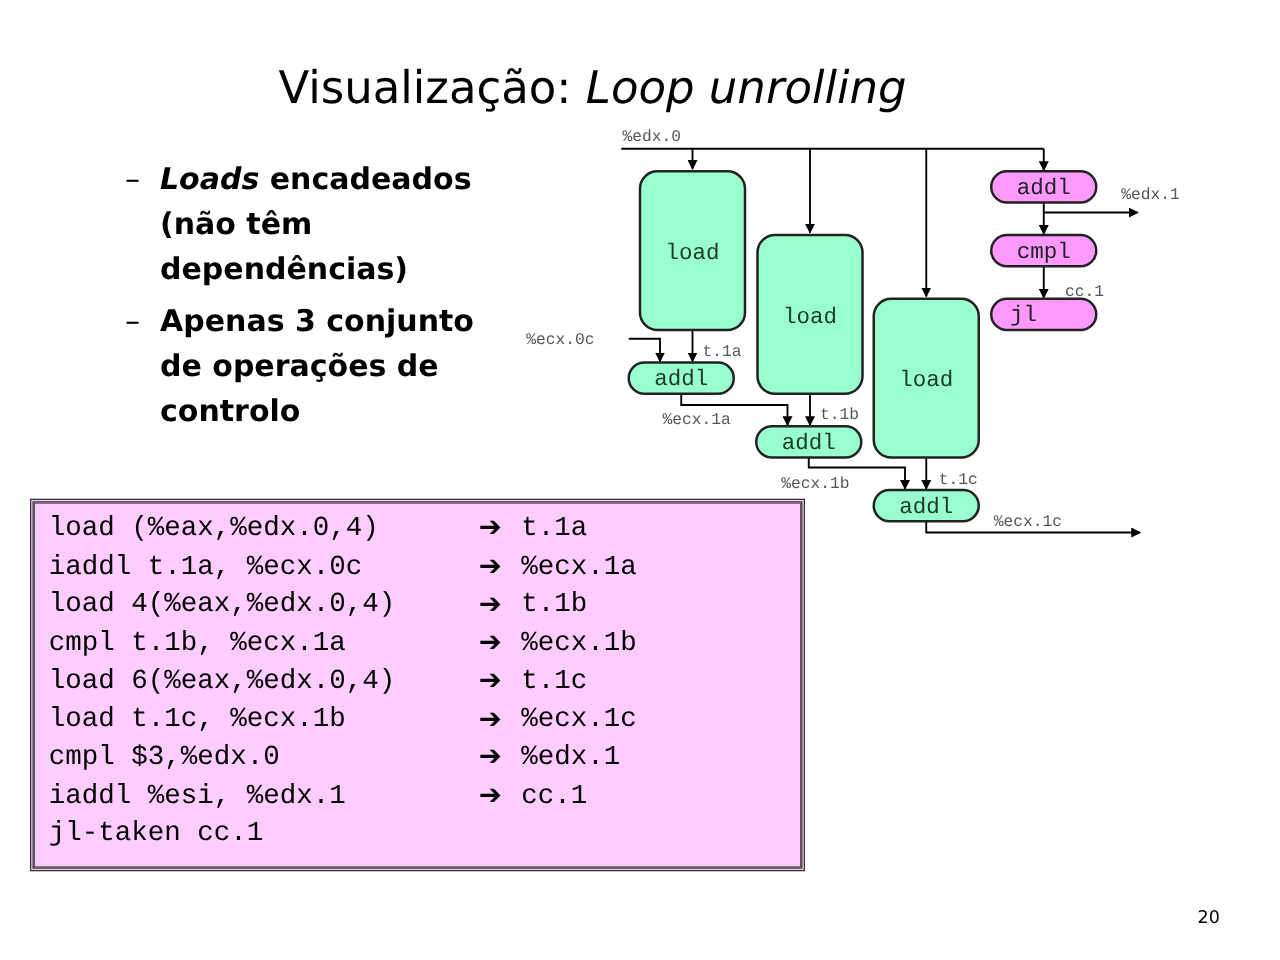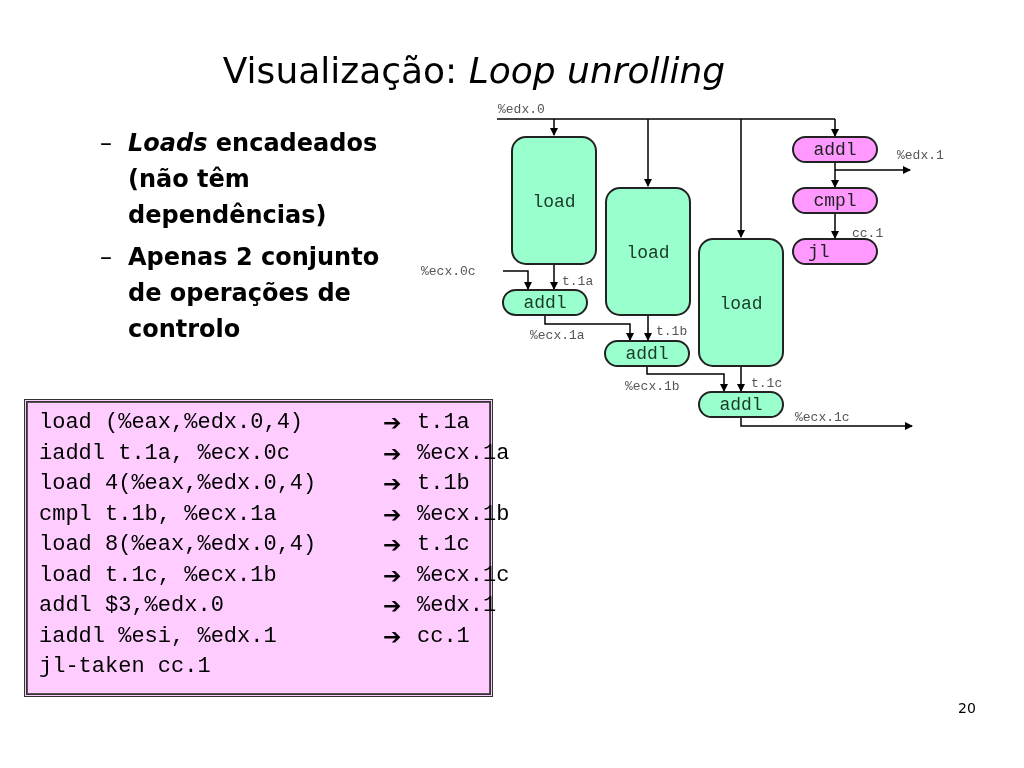--- a/index.html
+++ b/index.html
@@ -4,58 +4,58 @@
 <style>
   html, body { margin:0; padding:0; background:#ffffff; }
   body { width:1024px; height:768px; position:relative; overflow:hidden; font-family:"DejaVu Sans", sans-serif; color:#000; }
   .title { position:absolute; left:0; width:948px; top:50px; text-align:center; font-size:36px; font-family:"DejaVu Sans", sans-serif; }
   .title .it { font-style:italic; }
   .bullets { position:absolute; left:100px; top:125px; width:300px; font-size:24px; line-height:36px; }
   .bullet { display:flex; margin-bottom:6px; }
   .bullet .dash { width:28px; flex:none; }
   .bullet .txt { flex:1;font-weight:bold; }
   .bullet .it { font-style:italic; }
-  .codebox { position:absolute; left:24px; top:399px; width:469px; height:298px; border:3px double #333; background:#ffccff; box-sizing:border-box; }
+  .codebox { position:absolute; left:24px; top:399px; width:620px; height:298px; border:3px double #333; background:#ffccff; box-sizing:border-box; }
   .codebox .inner { position:absolute; left:0; top:0; right:0; bottom:0; border:1px solid #555; }
   .code-row { position:absolute; left:12px; font-family:"Liberation Mono", monospace; font-size:22px; height:30px; line-height:30px; white-space:pre; }
   .code-row .instr { position:absolute; left:0; }
   .code-row .arrow { position:absolute; left:344px; font-family:"DejaVu Sans", sans-serif; font-weight:bold; font-size:22px; }
   .code-row .dest { position:absolute; left:378px; }
-  .pagenum { position:absolute; left:958px; top:700px; font-size:14px; }
+  .pagenum { position:absolute; left:958px; top:726px; font-size:14px; }
   svg.diagram { position:absolute; left:0; top:0; }
   svg text { font-family:"Liberation Mono", monospace; }
 </style>
 </head>
 <body>
 
 <div class="title">
   <span>Visualização: </span><span class="it">Loop unrolling</span>
 </div>
 
 <div class="bullets">
   <div class="bullet">
     <span class="dash">–</span>
     <span class="txt"><span class="it">Loads</span><span> encadeados (não têm dependências)</span></span>
   </div>
   <div class="bullet">
     <span class="dash">–</span>
-    <span class="txt">Apenas 2 conjunto de operações de controlo</span>
+    <span class="txt">Apenas 3 conjunto de operações de controlo</span>
   </div>
 </div>
 
 <div class="codebox">
   <div class="inner"></div>
   <div id="code-rows">
       <div class="code-row" style="top: 6px;"><span class="instr">load (%eax,%edx.0,4)</span><span class="arrow">➔</span><span class="dest">t.1a</span></div>
       <div class="code-row" style="top: 36.5px;"><span class="instr">iaddl t.1a, %ecx.0c</span><span class="arrow">➔</span><span class="dest">%ecx.1a</span></div>
       <div class="code-row" style="top: 67px;"><span class="instr">load 4(%eax,%edx.0,4)</span><span class="arrow">➔</span><span class="dest">t.1b</span></div>
       <div class="code-row" style="top: 97.5px;"><span class="instr">cmpl t.1b, %ecx.1a</span><span class="arrow">➔</span><span class="dest">%ecx.1b</span></div>
-      <div class="code-row" style="top: 128px;"><span class="instr">load 8(%eax,%edx.0,4)</span><span class="arrow">➔</span><span class="dest">t.1c</span></div>
+      <div class="code-row" style="top: 128px;"><span class="instr">load 6(%eax,%edx.0,4)</span><span class="arrow">➔</span><span class="dest">t.1c</span></div>
       <div class="code-row" style="top: 158.5px;"><span class="instr">load t.1c, %ecx.1b</span><span class="arrow">➔</span><span class="dest">%ecx.1c</span></div>
-      <div class="code-row" style="top: 189px;"><span class="instr">addl $3,%edx.0</span><span class="arrow">➔</span><span class="dest">%edx.1</span></div>
+      <div class="code-row" style="top: 189px;"><span class="instr">cmpl $3,%edx.0</span><span class="arrow">➔</span><span class="dest">%edx.1</span></div>
       <div class="code-row" style="top: 219.5px;"><span class="instr">iaddl %esi, %edx.1</span><span class="arrow">➔</span><span class="dest">cc.1</span></div>
       <div class="code-row" style="top: 250px;"><span class="instr">jl-taken cc.1</span></div>
     </div>
 </div>
 
 <svg class="diagram" width="1024" height="768">
   <defs>
     <marker id="ah" markerWidth="8" markerHeight="8" refX="7" refY="4" orient="auto" markerUnits="userSpaceOnUse">
       <path d="M0,0 L8,4 L0,8 Z" fill="#000"></path>
     </marker>

